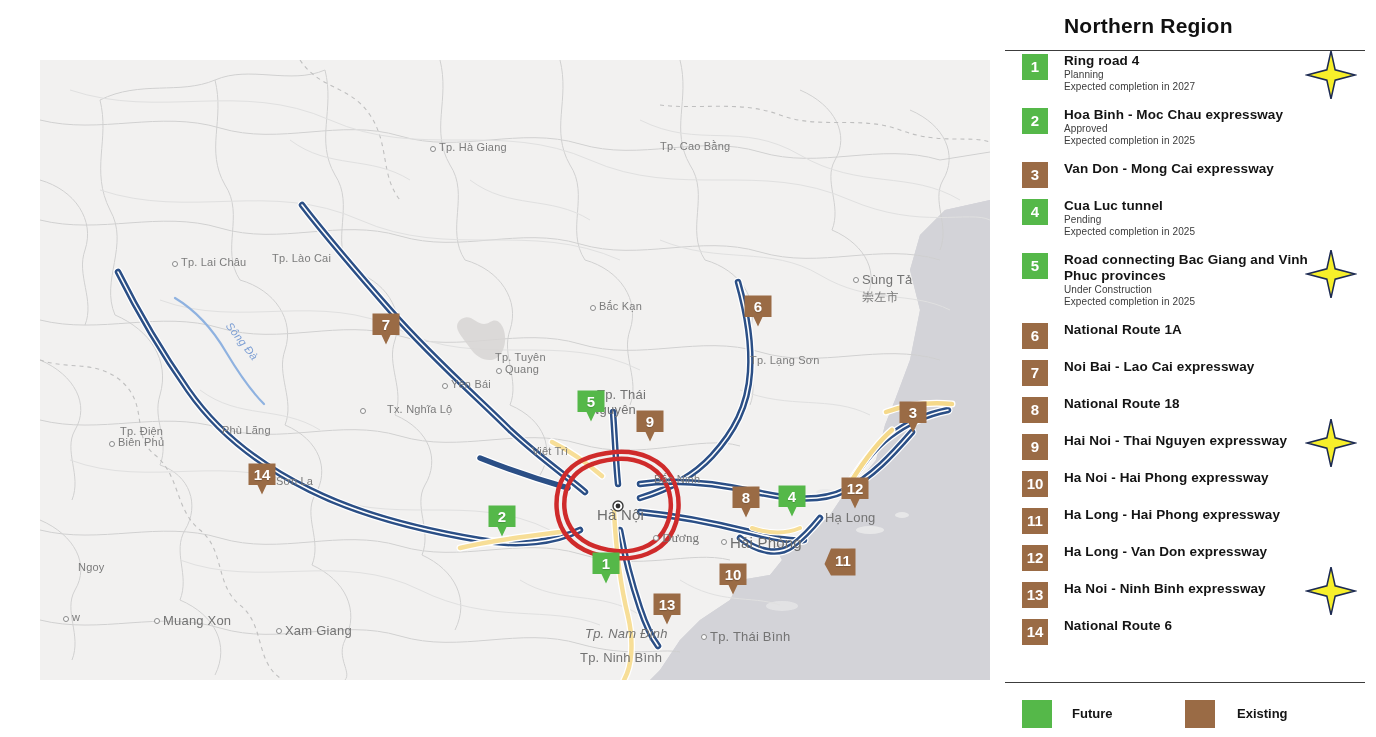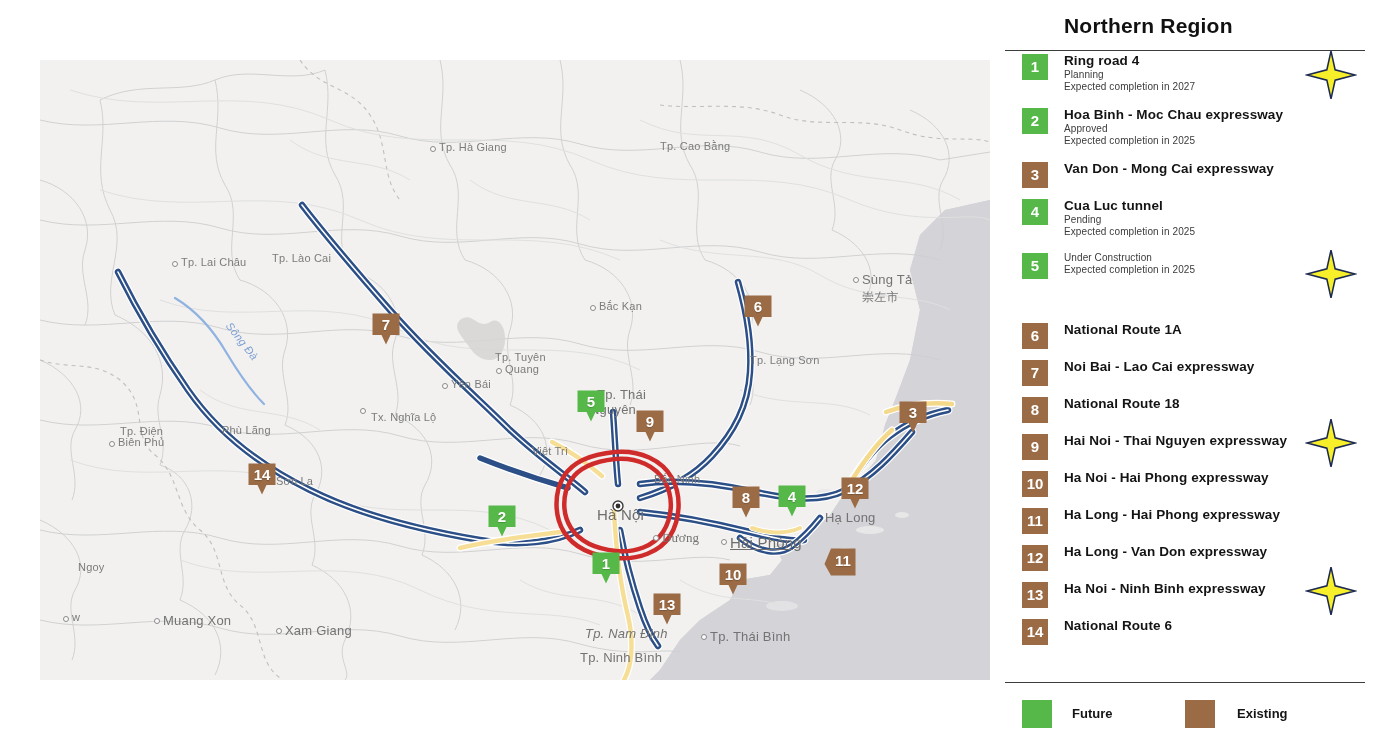--- a/index.html
+++ b/index.html
@@ -390,31 +390,31 @@
         <div class="city-dot" style="left: 813px; top: 217px;"></div>
         <div class="map-label cn" style="left: 822px; top: 229px;">崇左市</div>
         <div class="map-label" style="left: 455px; top: 291px;">Tp. Tuyên</div>
         <div class="map-label" style="left: 465px; top: 303px;">Quang</div>
         <div class="city-dot" style="left: 456px; top: 308px;"></div>
         <div class="map-label" style="left: 411px; top: 318px;">Yên Bái</div>
         <div class="city-dot" style="left: 402px; top: 323px;"></div>
         <div class="map-label" style="left: 710px; top: 294px;">Tp. Lạng Sơn</div>
         <div class="map-label med" style="left: 557px; top: 327px;">Tp. Thái</div>
         <div class="map-label med" style="left: 550px; top: 342px;">Nguyên</div>
-        <div class="map-label" style="left: 331px; top: 343px; margin-top: 8px;">Tx. Nghĩa Lộ</div>
+        <div class="map-label" style="left: 347px; top: 343px;">Tx. Nghĩa Lộ</div>
         <div class="city-dot" style="left: 320px; top: 348px;"></div>
         <div class="map-label" style="left: 80px; top: 365px;">Tp. Điện</div>
         <div class="map-label" style="left: 78px; top: 376px;">Biên Phủ</div>
         <div class="city-dot" style="left: 69px; top: 381px;"></div>
         <div class="map-label" style="left: 182px; top: 364px;">Phù Lãng</div>
         <div class="map-label" style="left: 492px; top: 385px;">Việt Trì</div>
         <div class="map-label" style="left: 614px; top: 413px;">Bắc Ninh</div>
         <div class="map-label" style="left: 236px; top: 415px;">Sơn La</div>
         <div class="map-label big" style="left: 557px; top: 446px;">Hà Nội</div>
-        <div class="map-label big" style="left: 690px; top: 474px; text-decoration: underline;">Hải Phòng</div>
+        <div class="map-label big" style="left: 690px; top: 474px;">Hải Phòng</div>
         <div class="city-dot" style="left: 681px; top: 479px;"></div>
         <div class="map-label med" style="left: 785px; top: 450px;">Hạ Long</div>
         <div class="map-label med" style="left: 622px; top: 470px; font-family: Liberation Serif, serif;">Dương</div>
         <div class="city-dot" style="left: 613px; top: 475px;"></div>
         <div class="map-label" style="left: 38px; top: 501px;">Ngoy</div>
         <div class="map-label" style="left: 32px; top: 551px;">w</div>
         <div class="city-dot" style="left: 23px; top: 556px;"></div>
         <div class="map-label med" style="left: 123px; top: 553px;">Muang Xon</div>
         <div class="city-dot" style="left: 114px; top: 558px;"></div>
         <div class="map-label med" style="left: 245px; top: 563px;">Xam Giang</div>
@@ -548,20 +548,21 @@
           <div class="legend-box" style="background: rgb(85, 184, 73);">4</div>
           <div class="legend-text">
             <div class="legend-name">Cua Luc tunnel</div>
             <div class="legend-sub">Pending</div>
             <div class="legend-sub">Expected completion in 2025</div>
           </div>
         </div>
         <div class="legend-row" style="top: 199px;">
           <div class="legend-box" style="background: rgb(85, 184, 73);">5</div>
           <div class="legend-text">
+            <div class="legend-name">Road connecting Bac Giang and Vinh Phuc provinces</div>
             <div class="legend-sub">Under Construction</div>
             <div class="legend-sub">Expected completion in 2025</div>
           </div>
           <div class="legend-star" style="top: -5px;"><svg viewBox="0 0 100 100" width="52" height="52">
               <path d="M50,4 L58,40 L96,50 L58,60 L50,96 L42,60 L4,50 L42,40 Z" fill="#f7ef2a" stroke="#1c2a52" stroke-width="3" stroke-linejoin="miter"></path>
             </svg></div>
         </div>
         <div class="legend-row" style="top: 269px;">
           <div class="legend-box" style="background: rgb(154, 107, 69);">6</div>
           <div class="legend-text">

